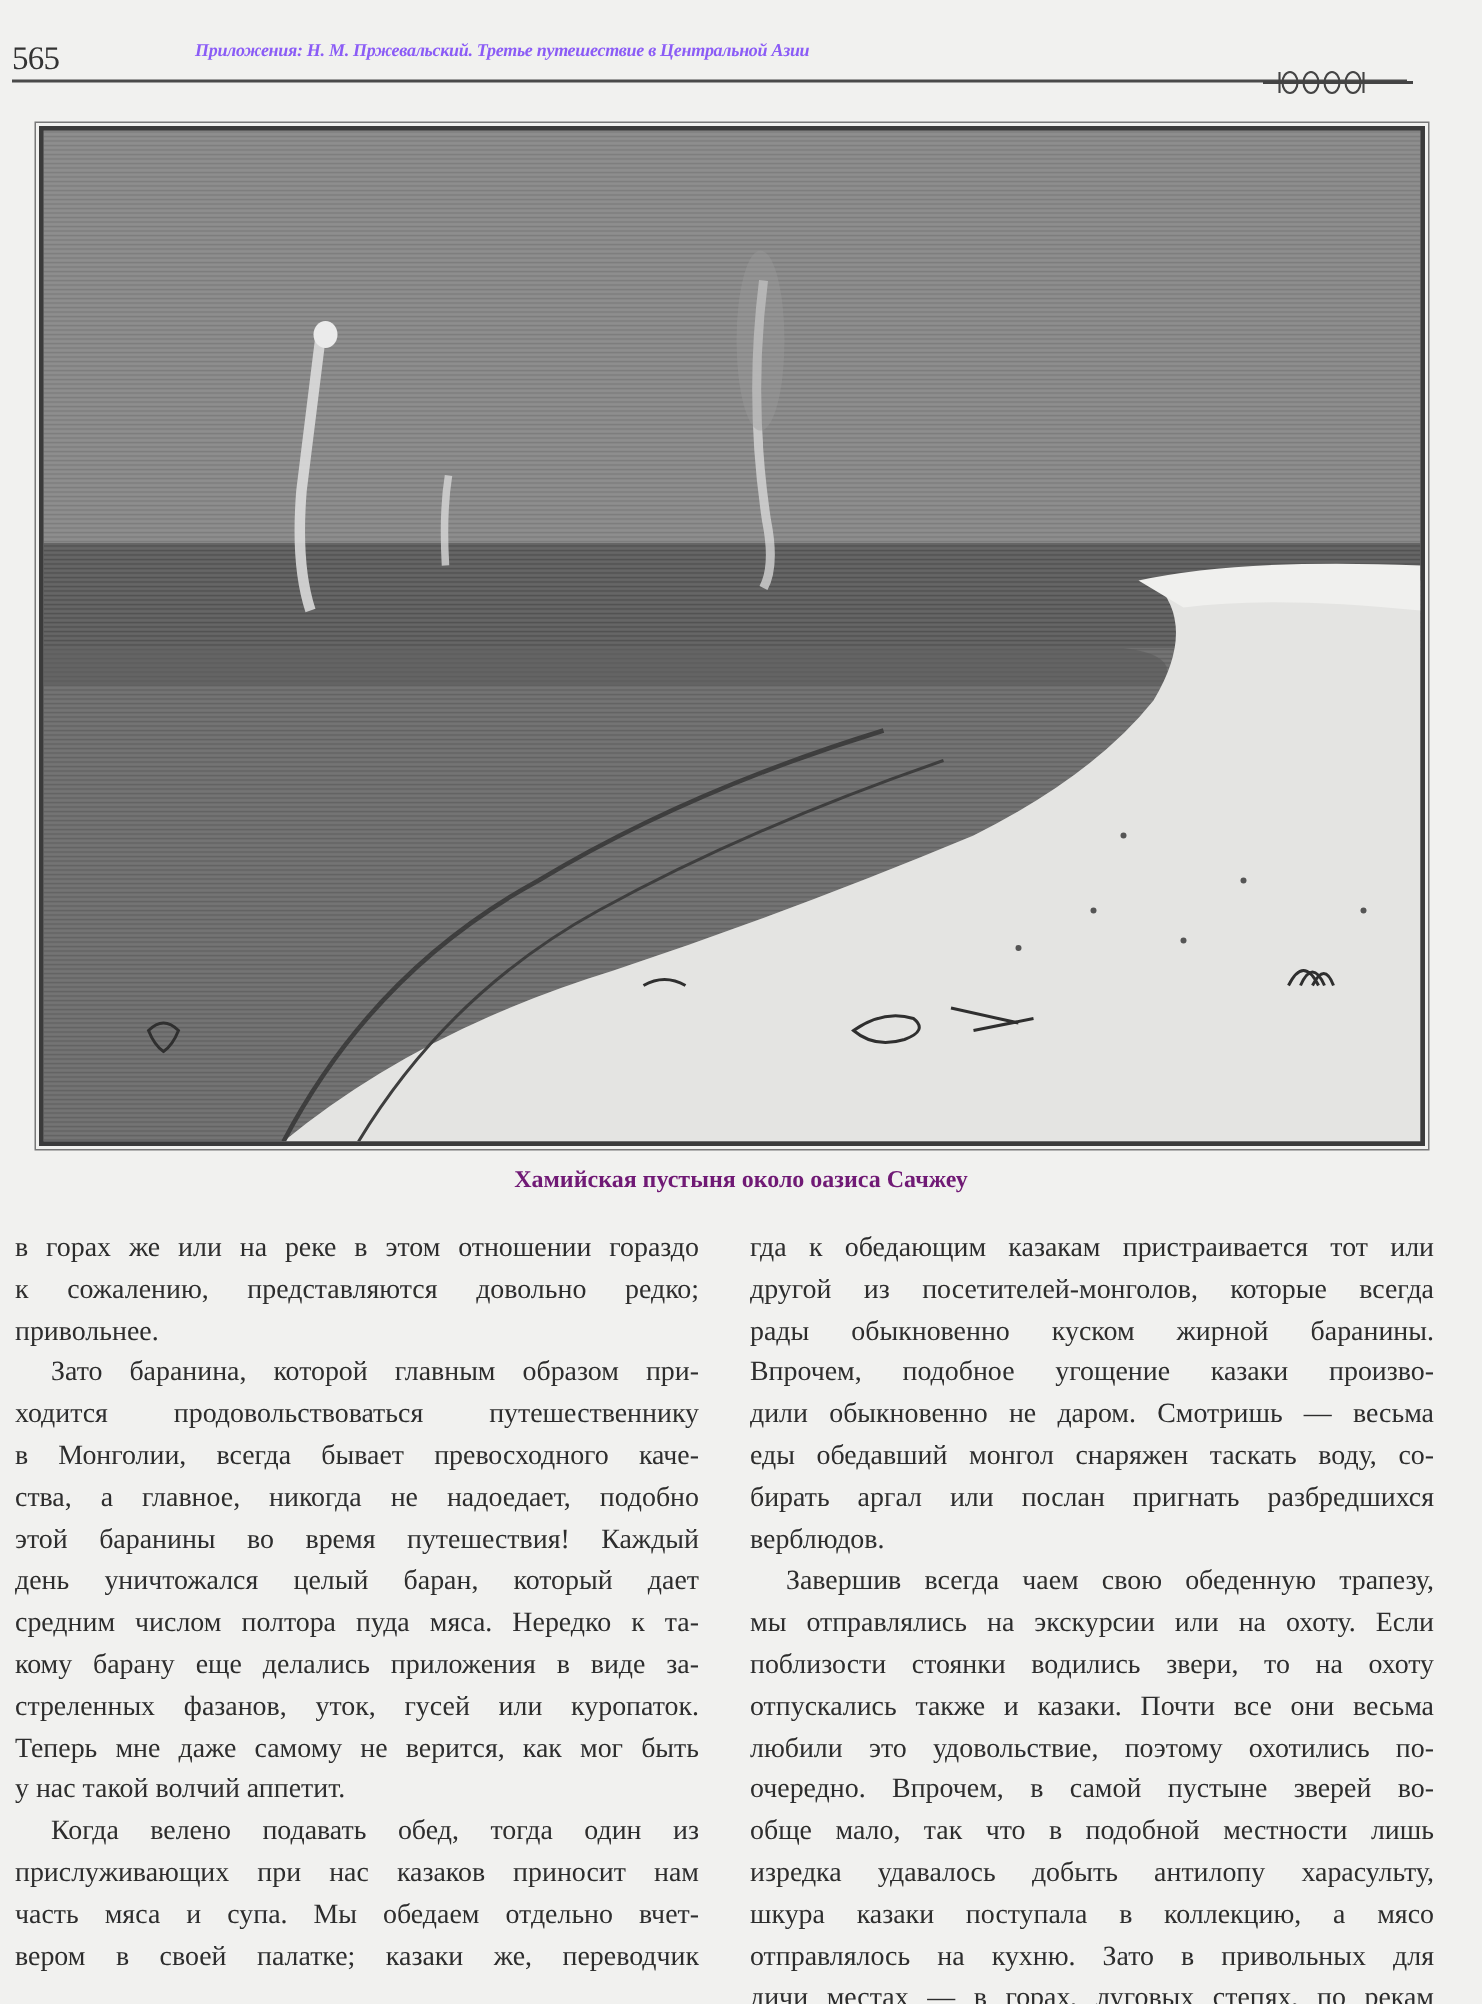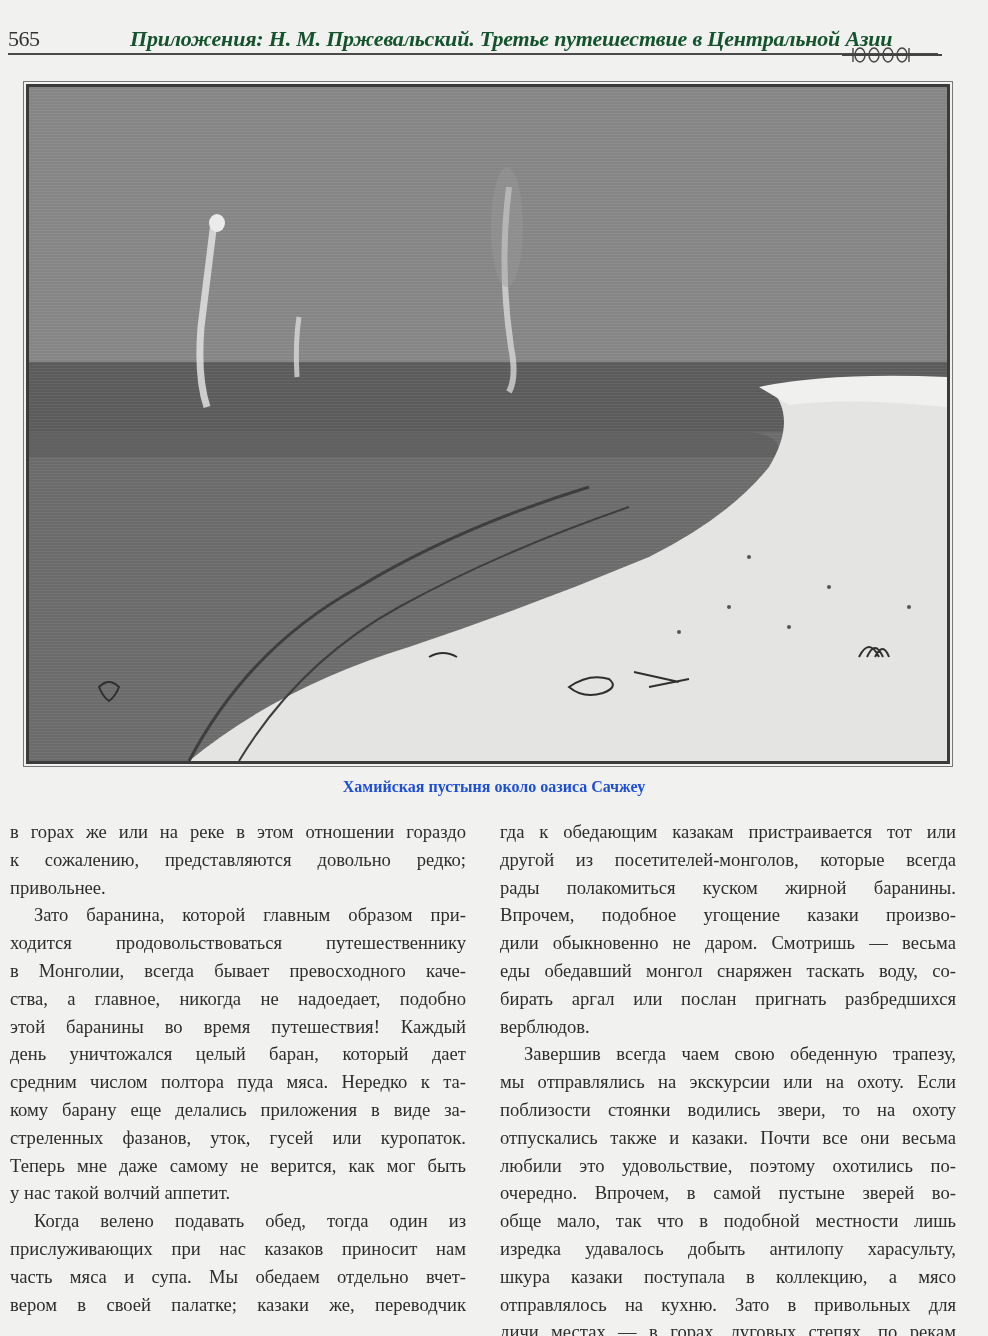--- a/index.html
+++ b/index.html
@@ -13,21 +13,21 @@
   .page { position: absolute; left: 0; top: 0; width: 988px; height: 948px; }
 
   
   .header { position: absolute; left: 0; top: 22px; width: 988px; height: 40px; }
   .page-number {
     position: absolute; left: 8px; top: 4px;
     font-size: 22px; letter-spacing: -0.5px; color: #333;
   }
   .running-title {
     position: absolute; left: 130px; top: 4px;
-    font-size: 22px; font-style: italic; font-weight: bold; color: #14532d;
+    font-size: 12px; font-style: italic; font-weight: bold; color: #8b5cf6;
     letter-spacing: -0.2px; white-space: nowrap;
   }
   .header-rule {
     position: absolute; left: 8px; top: 31px; width: 930px; height: 2px; background: #4a4a4a;
   }
   .header-ornament {
     position: absolute; left: 842px; top: 22px; width: 100px; height: 22px;
   }
 
   
@@ -35,21 +35,21 @@
     position: absolute; left: 26px; top: 84px; width: 918px; height: 674px;
     border: 3px solid #3b3b3b;
     box-shadow: 0 0 0 2px #f1f1ef, 0 0 0 3px #777;
     overflow: hidden;
     background: #7a7a7a;
   }
   .figure-frame svg { display: block; }
 
   .caption {
     position: absolute; left: 0; top: 778px; width: 988px; text-align: center;
-    font-size: 16px; font-weight: bold; color: #1d4ed8;
+    font-size: 16px; font-weight: bold; color: #701a75;
   }
 
   
   .col {
     position: absolute; top: 818px; width: 456px;
     font-size: 18.6px; line-height: 27.8px; text-align: justify; color: #2d2d2d;
   }
   .col-left { left: 10px; }
   .col-right { left: 500px; }
   .col p { margin: 0; text-indent: 0; }
@@ -162,21 +162,21 @@
       <span class="line">часть мяса и супа. Мы обедаем отдельно вчет-</span>
       <span class="line">вером в своей палатке; казаки же, переводчик</span>
 
     </p>
   </div>
 
   <div class="col col-right">
     <p>
       <span class="line">гда к обедающим казакам пристраивается тот или</span>
       <span class="line">другой из посетителей-монголов, которые всегда</span>
-      <span class="line">рады полакомиться куском жирной баранины.</span>
+      <span class="line">рады обыкновенно куском жирной баранины.</span>
       <span class="line">Впрочем, подобное угощение казаки произво-</span>
       <span class="line">дили обыкновенно не даром. Смотришь — весьма</span>
       <span class="line">еды обедавший монгол снаряжен таскать воду, со-</span>
       <span class="line">бирать аргал или послан пригнать разбредшихся</span>
       <span class="line last">верблюдов.</span>
     </p>
     <p>
       <span class="line" style="padding-left:24px">Завершив всегда чаем свою обеденную трапезу,</span>
       <span class="line">мы отправлялись на экскурсии или на охоту. Если</span>
       <span class="line">поблизости стоянки водились звери, то на охоту</span>

